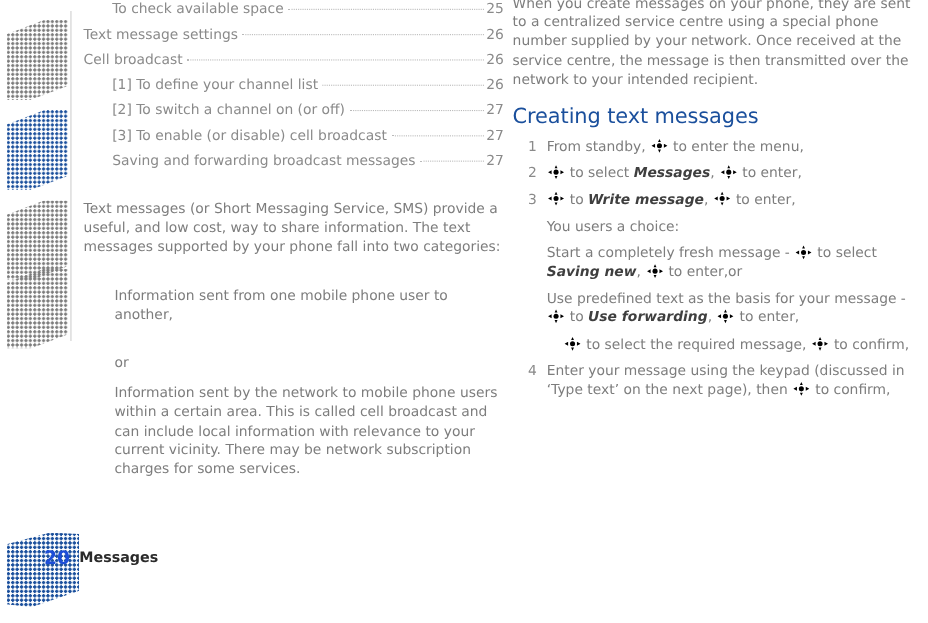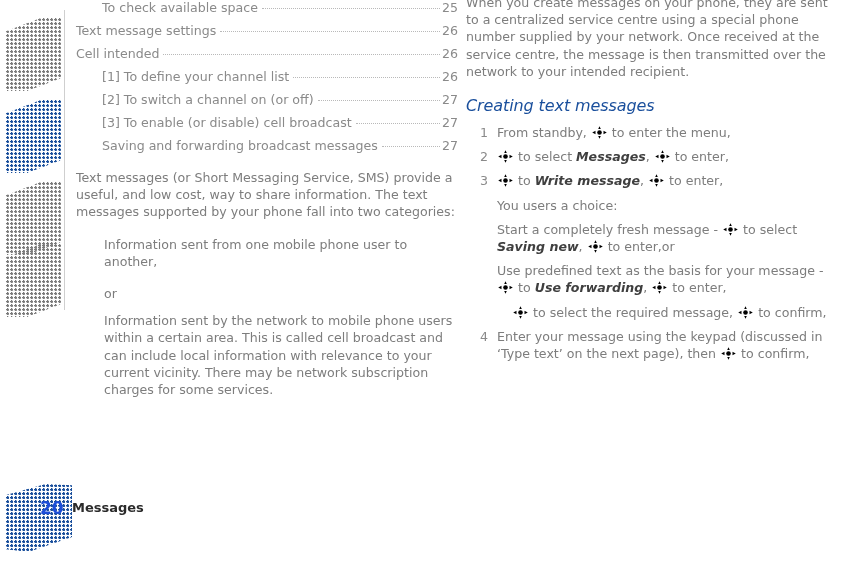--- a/index.html
+++ b/index.html
@@ -48,37 +48,37 @@
   .toc .lead{
     flex:1 1 auto;margin:0 2px 0 4px;position:relative;top:-3px;
     border-bottom:1px dotted #b9b9b9;height:0;
   }
   .toc .pg{flex:0 0 auto;color:#8a8a8a;}
 
   
   p{margin:0;}
   .body{
     font-size:12.6px;line-height:17.2px;color:#7d7d7d;
-    margin-top:12px;
+    margin-top:24px;
   }
   .bullet{
     font-size:12.6px;line-height:17.2px;color:#7d7d7d;
-    margin-top:15px;padding-left:28px;
+    margin-top:27px;padding-left:28px;
   }
   .bullet.tight{margin-top:10px;}
 
   .rbody{font-size:12.6px;line-height:17.2px;color:#7d7d7d;}
   .note{
     font-size:12.6px;line-height:17.2px;color:#4a4a4a;
     font-weight:bold;font-style:italic;margin-top:12px;
   }
 
   h2.heading{
-    color:#1a4f9c;font-size:16px;line-height:22px;font-weight:normal;
-    margin:15px 0 2px 0;letter-spacing:-0.1px;font-style:italic;
+    color:#1a4f9c;font-size:19px;line-height:22px;font-weight:normal;
+    margin:15px 0 2px 0;letter-spacing:-0.1px;
   }
 
   
   .steps{margin:0;padding:0;list-style:none;}
   .step{
     display:flex;font-size:12.6px;line-height:17.2px;color:#7d7d7d;
     margin-top:7px;
   }
   .step .num{flex:0 0 22px;text-align:right;padding-right:9px;color:#8a8a8a;}
   .step .txt{flex:1 1 auto;}
@@ -138,21 +138,21 @@
           <span class="t">To check available space</span>
           <span class="lead"></span>
           <span class="pg">25</span>
         </li>
         <li class="lvl1">
           <span class="t">Text message settings</span>
           <span class="lead"></span>
           <span class="pg">26</span>
         </li>
         <li class="lvl1">
-          <span class="t">Cell intended</span>
+          <span class="t">Cell broadcast</span>
           <span class="lead"></span>
           <span class="pg">26</span>
         </li>
         <li class="lvl2">
           <span class="t">[1] To define your channel list</span>
           <span class="lead"></span>
           <span class="pg">26</span>
         </li>
         <li class="lvl2">
           <span class="t">[2] To switch a channel on (or off)</span>

